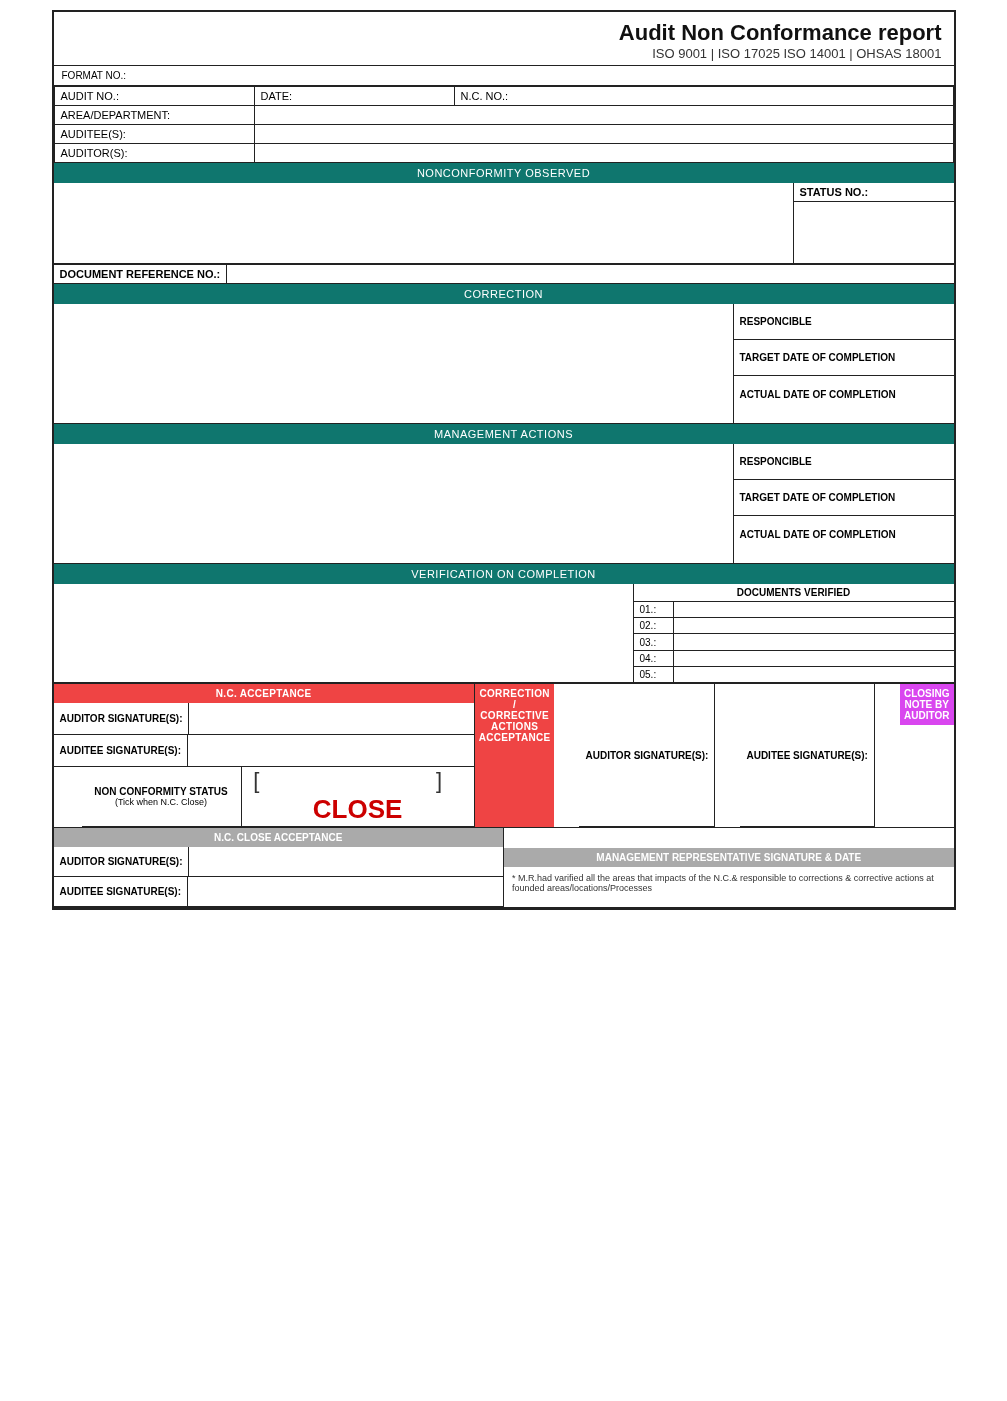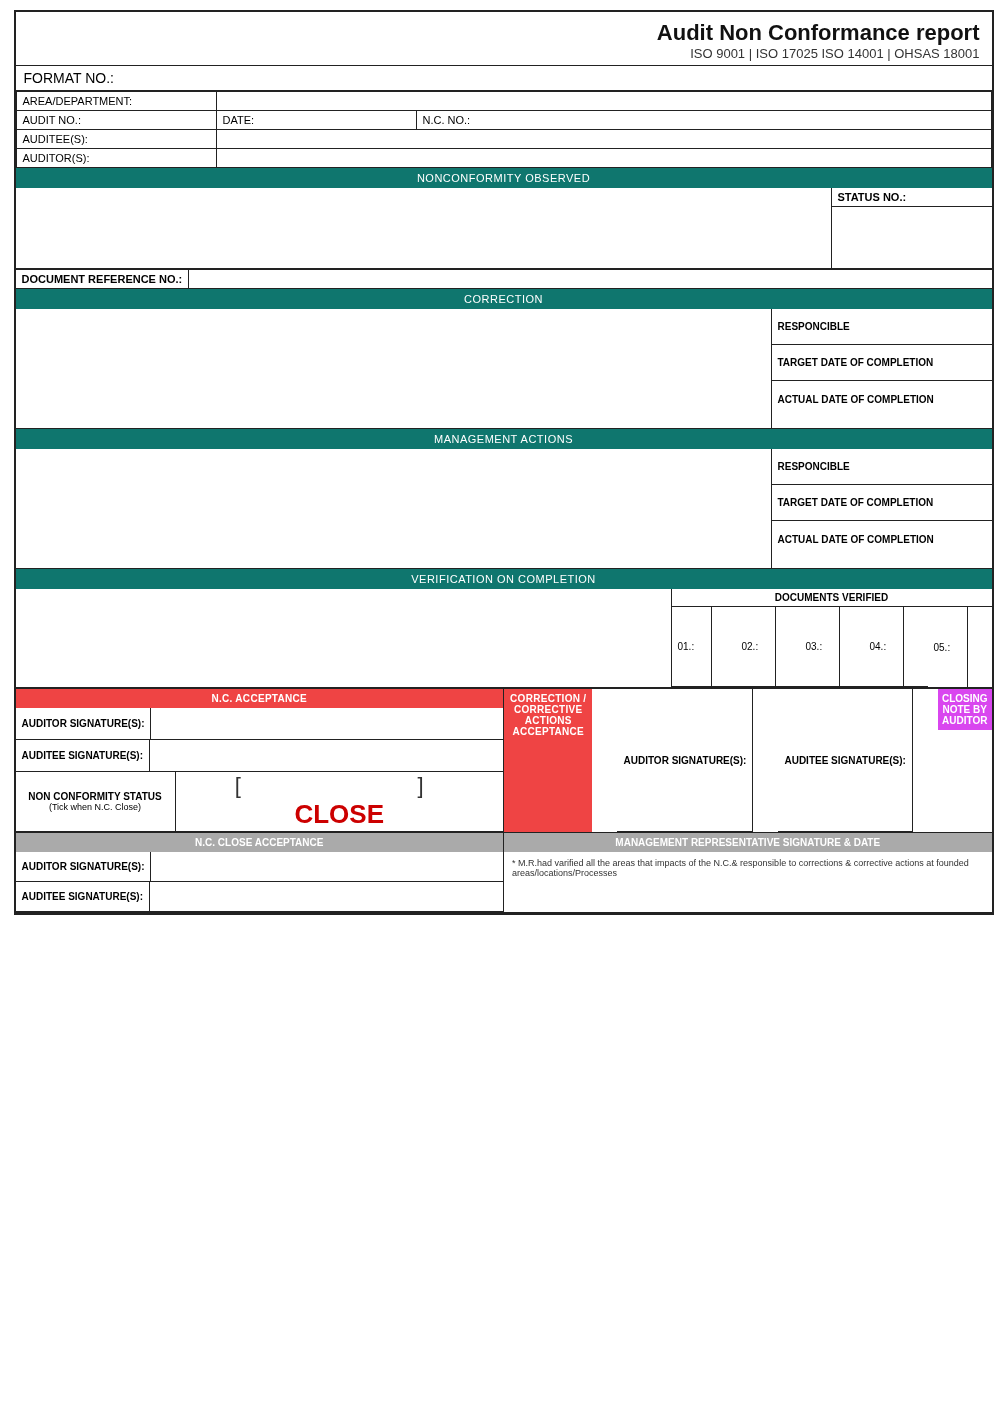--- a/index.html
+++ b/index.html
@@ -3,21 +3,21 @@
   <meta charset="utf-8">
   <style>
     * { box-sizing: border-box; margin: 0; padding: 0; }
     body {
       font-family: Arial, sans-serif;
       font-size: 11px;
       background: #fff;
       padding: 10px;
     }
     .page {
-      width: 980px;
+      width: 904px;
       border: 2px solid #222;
       background: #fff;
       margin: 0 auto;
     }
     .header {
       text-align: right;
       padding: 8px 12px 4px 12px;
       border-bottom: 1px solid #222;
     }
     .header-title {
@@ -25,21 +25,21 @@
       font-weight: bold;
       color: #111;
     }
     .header-subtitle {
       font-size: 13px;
       color: #333;
     }
     .format-row {
       padding: 4px 8px;
       border-bottom: 1px solid #222;
-      font-size: 14px;
+      font-size: 10px;
     }
     .info-table {
       width: 100%;
       border-collapse: collapse;
       border-bottom: 1px solid #222;
     }
     .info-table td {
       border: 1px solid #222;
       padding: 3px 6px;
       font-size: 11px;
@@ -154,21 +154,21 @@
     }
     .docs-verified-header {
       border-bottom: 1px solid #222;
       padding: 3px 6px;
       font-size: 10px;
       font-weight: bold;
       text-align: center;
     }
     .docs-verified-rows {
       display: flex;
-      flex-direction: row;
+      flex-direction: column;
       flex: 1;
       text-align: right;
     }
     .doc-row {
       display: flex;
       border-bottom: 1px solid #222;
       flex: 1;
     }
     .doc-row:last-child {
       border-bottom: none;
@@ -223,20 +223,21 @@
       display: flex;
       align-items: center;
     }
     .accept-value {
       flex: 1;
     }
     .nc-status-row {
       display: flex;
       border-bottom: 1px solid #222;
       min-height: 60px;
+      margin-left: 28px;
     }
     .nc-status-label {
       padding: 6px 8px;
       font-size: 10px;
       font-weight: bold;
       border-right: 1px solid #222;
       text-align: center;
       display: flex;
       flex-direction: column;
       align-items: center;
@@ -279,20 +280,21 @@
     .nc-close-section {
       display: flex;
       border-bottom: 1px solid #222;
     }
     .nc-close-left {
       flex: 1;
       border-right: 1px solid #222;
     }
     .mgmt-rep-right {
       flex: 1;
+      margin-top: 20px;
     }
     .close-accept-header {
       background: #aaa;
       color: #fff;
       text-align: center;
       font-size: 10px;
       font-weight: bold;
       padding: 4px;
     }
     .close-accept-row {
@@ -328,27 +330,27 @@
     <div class="header-subtitle">ISO 9001 | ISO 17025 ISO 14001 | OHSAS 18001</div>
   </div>
 
   <div class="format-row">
     <span>FORMAT NO.:</span>
   </div>
 
   <table class="info-table">
     <tbody>
         <tr>
-      <td>AREA/DEPARTMENT:</td>
-      <td colspan="2"></td>
-    </tr>
-    <tr>
       <td style="width:200px">AUDIT NO.:</td>
       <td style="width:200px">DATE:</td>
       <td>N.C. NO.:</td>
+    </tr>
+    <tr>
+      <td>AREA/DEPARTMENT:</td>
+      <td colspan="2"></td>
     </tr>
     <tr>
       <td>AUDITEE(S):</td>
       <td colspan="2"></td>
     </tr>
     <tr>
       <td>AUDITOR(S):</td>
       <td colspan="2"></td>
     </tr>
   </tbody>

